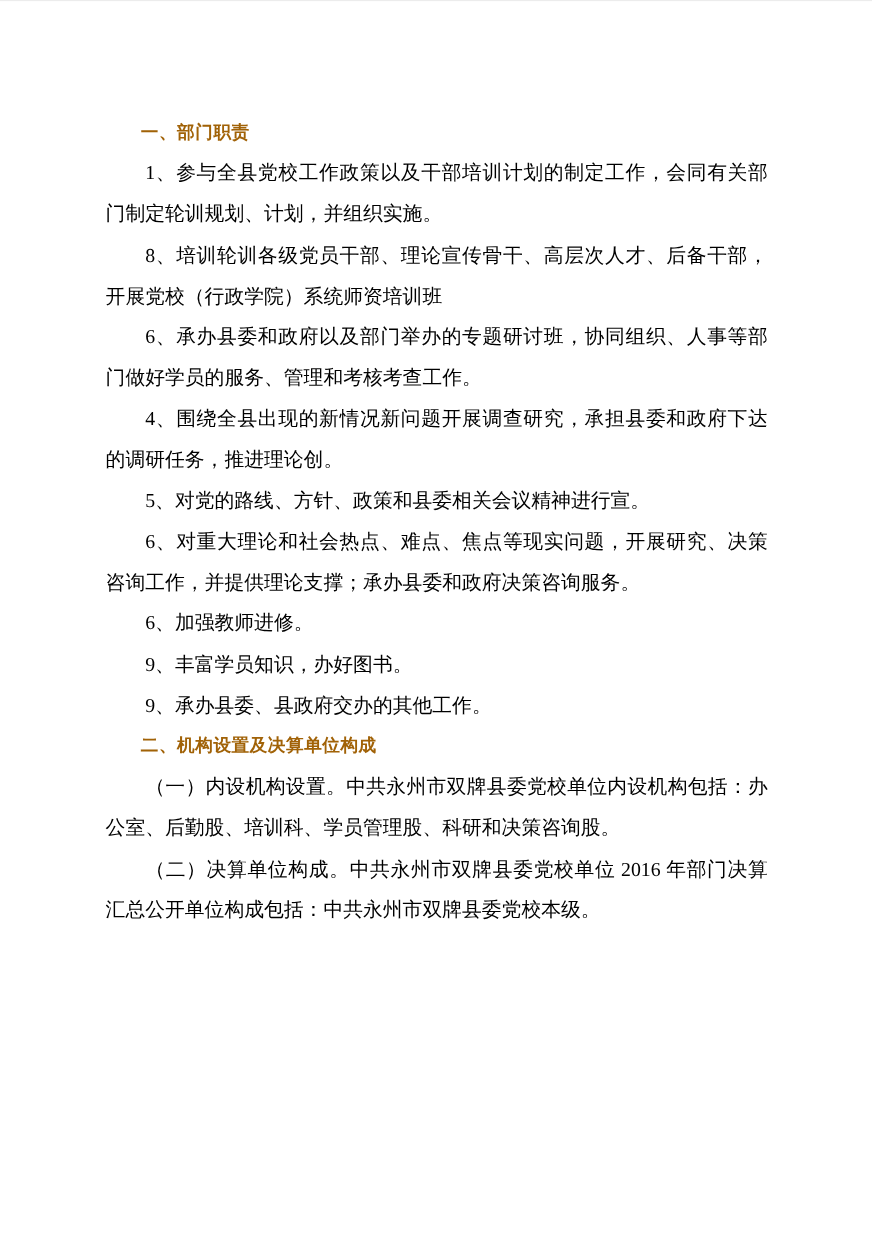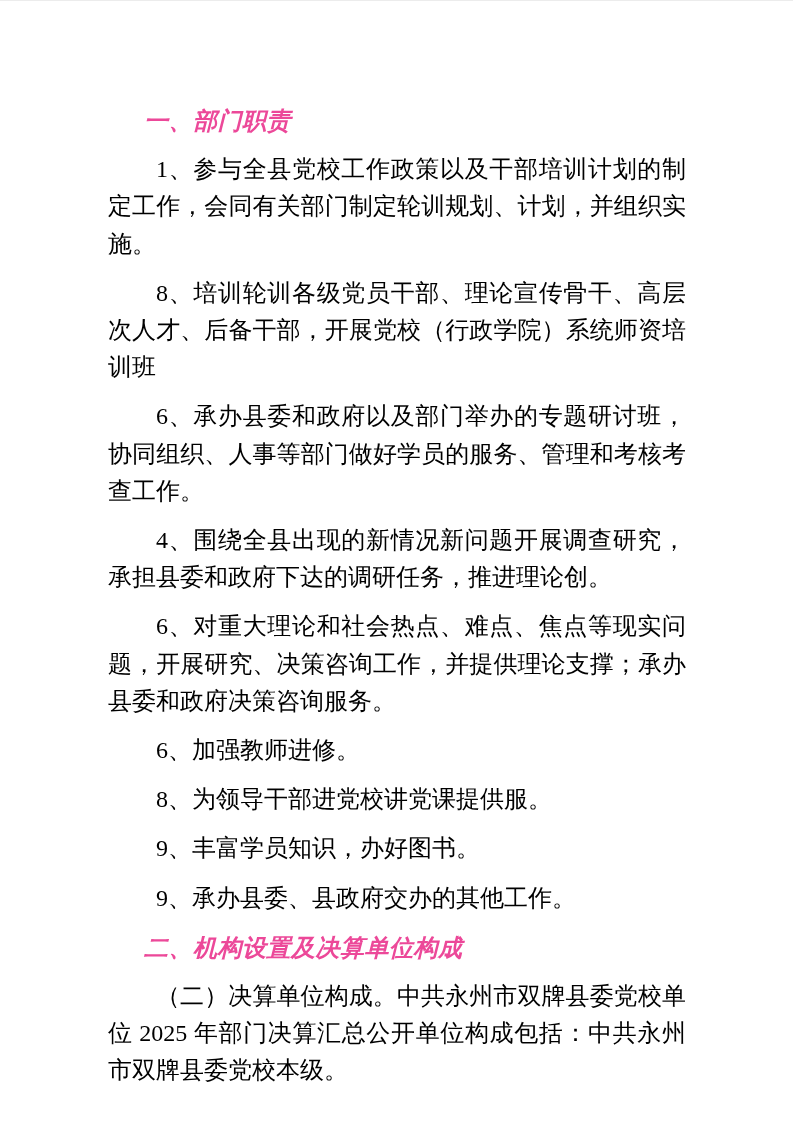--- a/index.html
+++ b/index.html
@@ -21,54 +21,54 @@
   .content {
     position: absolute;
     left: 96px;
     top: 101px;
     width: 602px;
   }
   .doc-heading {
     margin: 0;
     font-family: "Liberation Sans", "DejaVu Sans", sans-serif;
     font-weight: bold;
-    font-size: 24px;
+    font-size: 16px;
     line-height: 37.2px;
     text-indent: 2em;
-    color: #ec4899;
+    color: #a16207;
     letter-spacing: 0.5px;
-    font-style: italic;
   }
   .doc-para {
-    margin: 12px;
+    margin: 0;
     font-family: "Liberation Serif", "DejaVu Serif", serif;
-    font-size: 24px;
+    font-size: 18px;
     line-height: 37.2px;
     text-align: justify;
     text-justify: inter-character;
     text-indent: 2em;
     color: #000000;
   }
 </style>
 </head>
 <body>
 
 <div class="page">
   <div class="content">
 
     <h2 class="doc-heading">一、部门职责</h2>
 
     <p class="doc-para">1、参与全县党校工作政策以及干部培训计划的制定工作，会同有关部门制定轮训规划、计划，并组织实施。</p>
     <p class="doc-para">8、培训轮训各级党员干部、理论宣传骨干、高层次人才、后备干部，开展党校（行政学院）系统师资培训班</p>
     <p class="doc-para">6、承办县委和政府以及部门举办的专题研讨班，协同组织、人事等部门做好学员的服务、管理和考核考查工作。</p>
     <p class="doc-para">4、围绕全县出现的新情况新问题开展调查研究，承担县委和政府下达的调研任务，推进理论创。</p>
+    <p class="doc-para">5、对党的路线、方针、政策和县委相关会议精神进行宣。</p>
     <p class="doc-para">6、对重大理论和社会热点、难点、焦点等现实问题，开展研究、决策咨询工作，并提供理论支撑；承办县委和政府决策咨询服务。</p>
     <p class="doc-para">6、加强教师进修。</p>
-    <p class="doc-para">8、为领导干部进党校讲党课提供服。</p>
     <p class="doc-para">9、丰富学员知识，办好图书。</p>
     <p class="doc-para">9、承办县委、县政府交办的其他工作。</p>
 
     <h2 class="doc-heading">二、机构设置及决算单位构成</h2>
 
-    <p class="doc-para">（二）决算单位构成。中共永州市双牌县委党校单位 2025 年部门决算汇总公开单位构成包括：中共永州市双牌县委党校本级。</p>
+    <p class="doc-para">（一）内设机构设置。中共永州市双牌县委党校单位内设机构包括：办公室、后勤股、培训科、学员管理股、科研和决策咨询股。</p>
+    <p class="doc-para">（二）决算单位构成。中共永州市双牌县委党校单位 2016 年部门决算汇总公开单位构成包括：中共永州市双牌县委党校本级。</p>
 
   </div>
 </div>
 
 </body></html>

